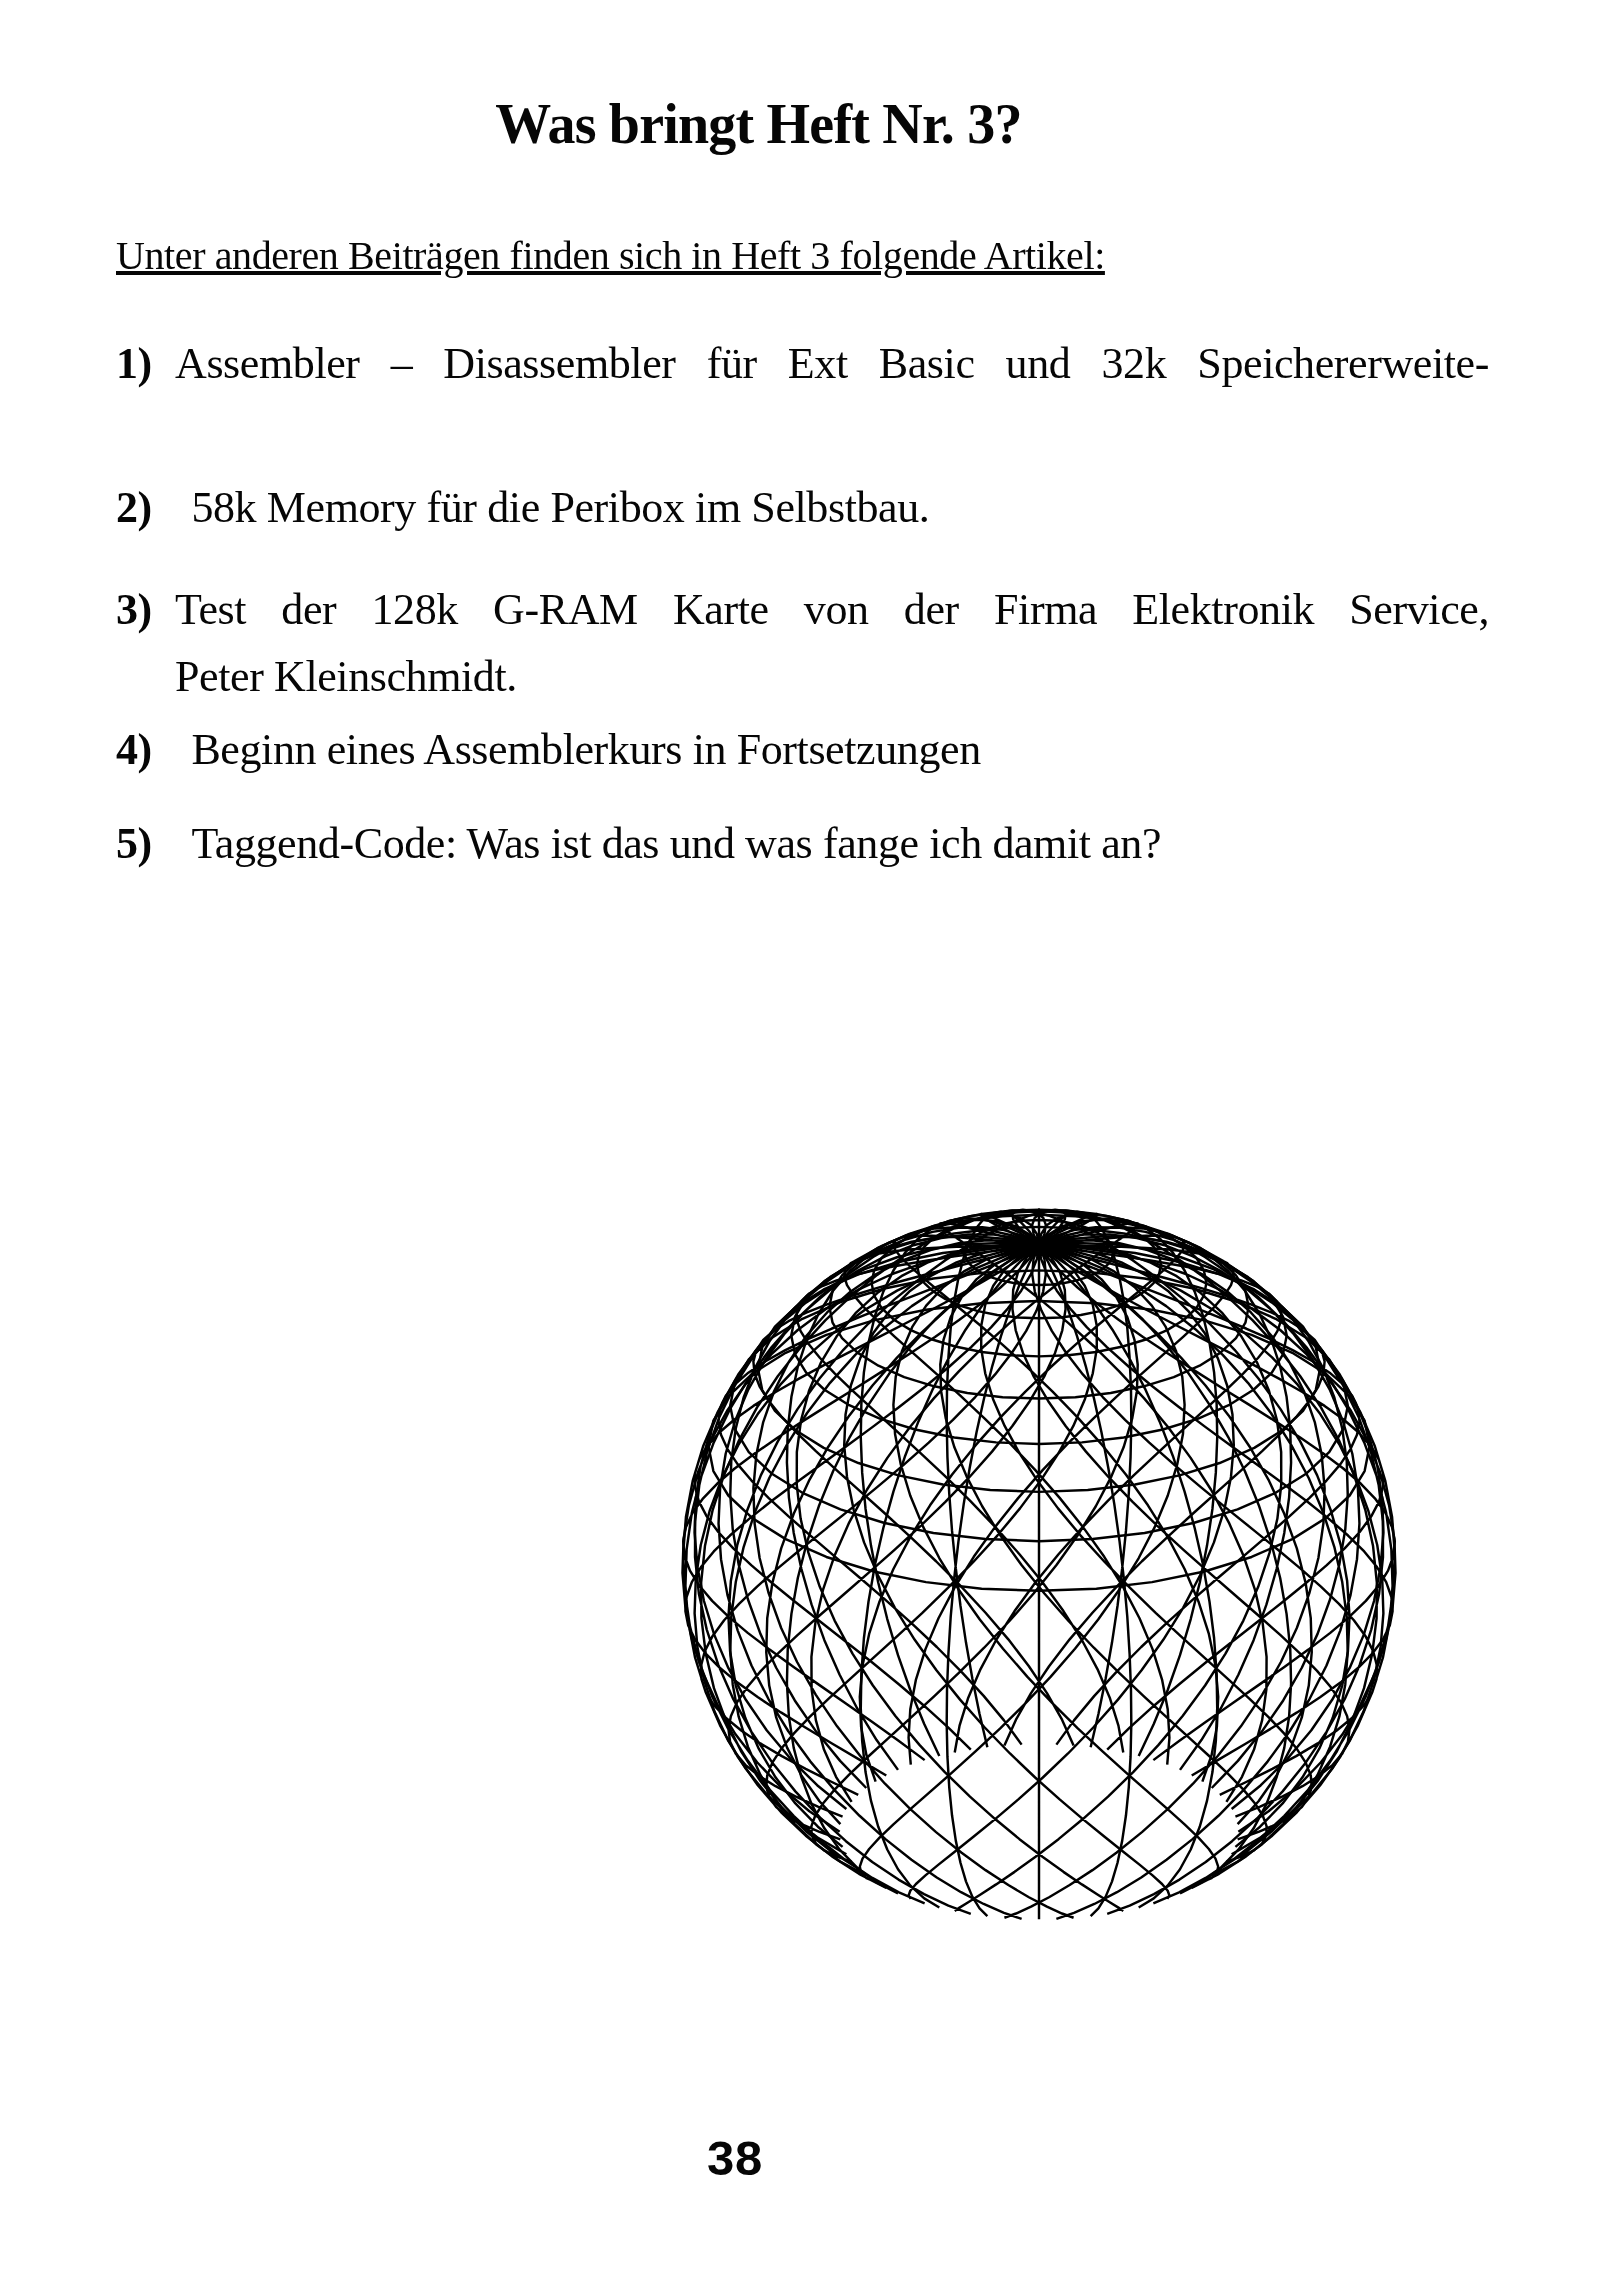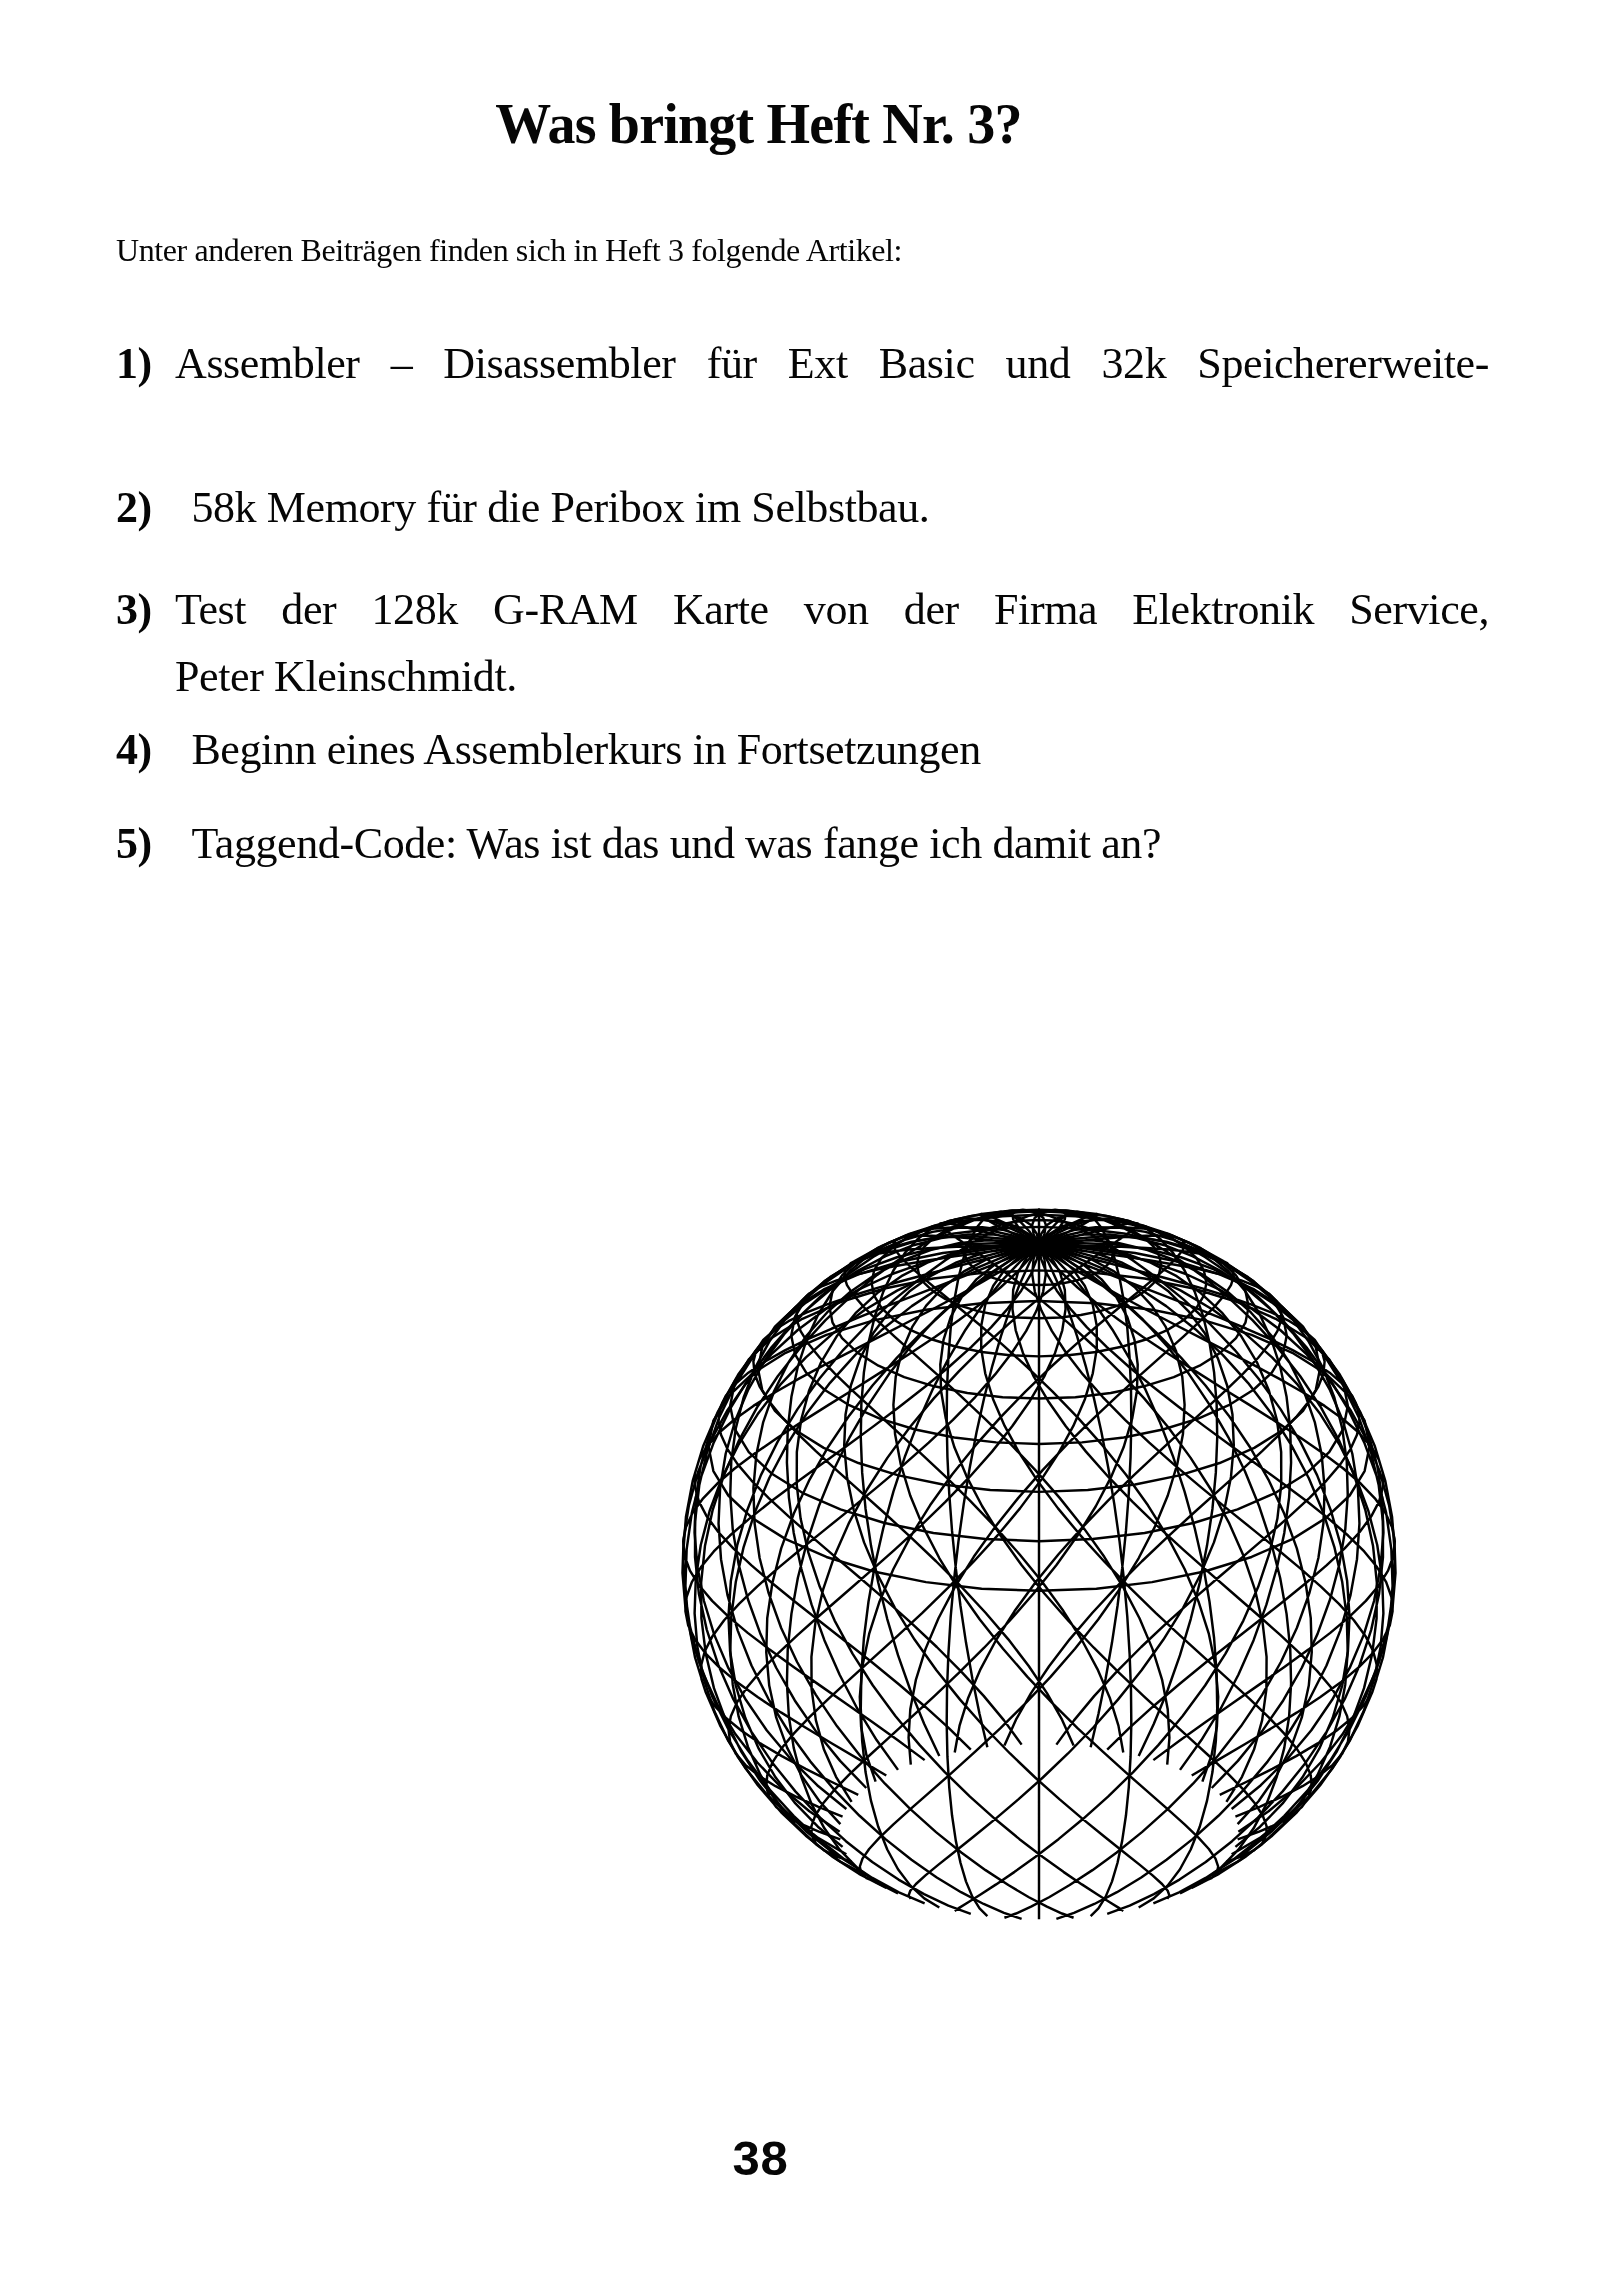--- a/index.html
+++ b/index.html
@@ -26,23 +26,24 @@
     font-size: 56px;
     font-weight: 700;
     letter-spacing: -0.8px;
     white-space: nowrap;
   }
   .intro {
     position: absolute;
     left: 116px;
     top: 232px;
     width: 1394px;
-    font-size: 32px;
+    font-size: 40px;
     letter-spacing: -0.4px;
     white-space: nowrap;
+    text-decoration: underline;
   }
   .item {
     position: absolute;
     left: 116px;
     width: 1373px;
     display: flex;
     align-items: flex-start;
     font-size: 44px;
     line-height: 67px;
     letter-spacing: -0.4px;
@@ -67,21 +68,21 @@
   .dome {
     position: absolute;
     left: 670px;
     top: 1193px;
   }
   .pagenum {
     position: absolute;
     left: 707px;
     top: 2130px;
     width: 107px;
-    text-align: center;
+    text-align: left;
     font-family: "Liberation Sans", "DejaVu Sans", sans-serif;
     font-weight: 700;
     font-size: 49px;
     letter-spacing: 0.8px;
   }
 </style>
 </head>
 <body>
 
 <div class="page">

